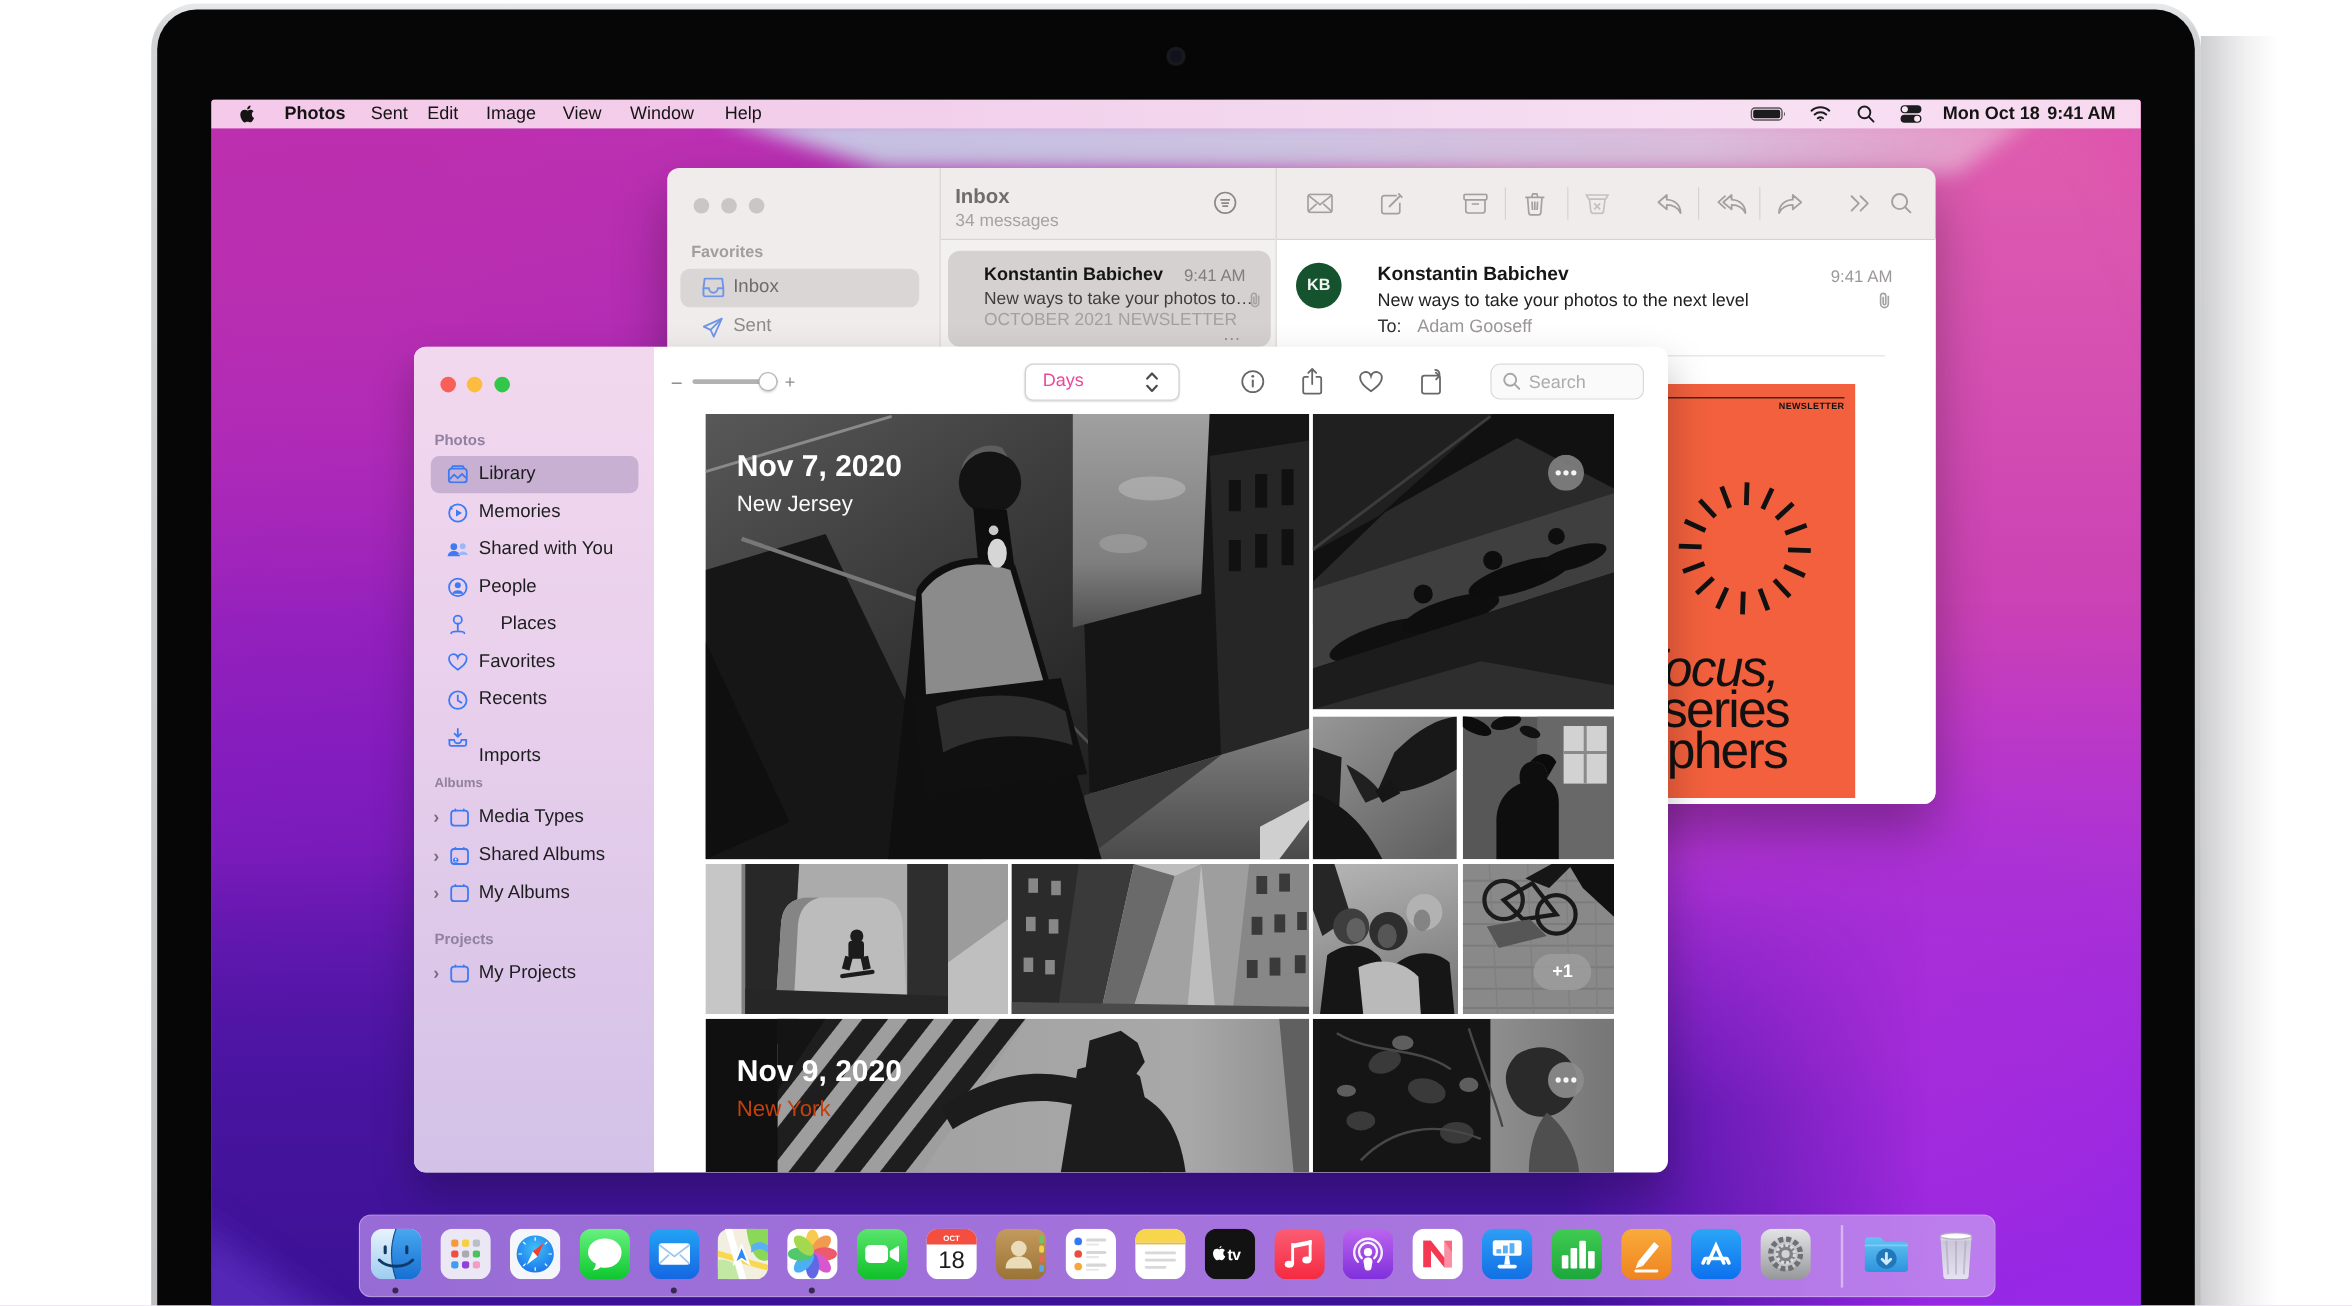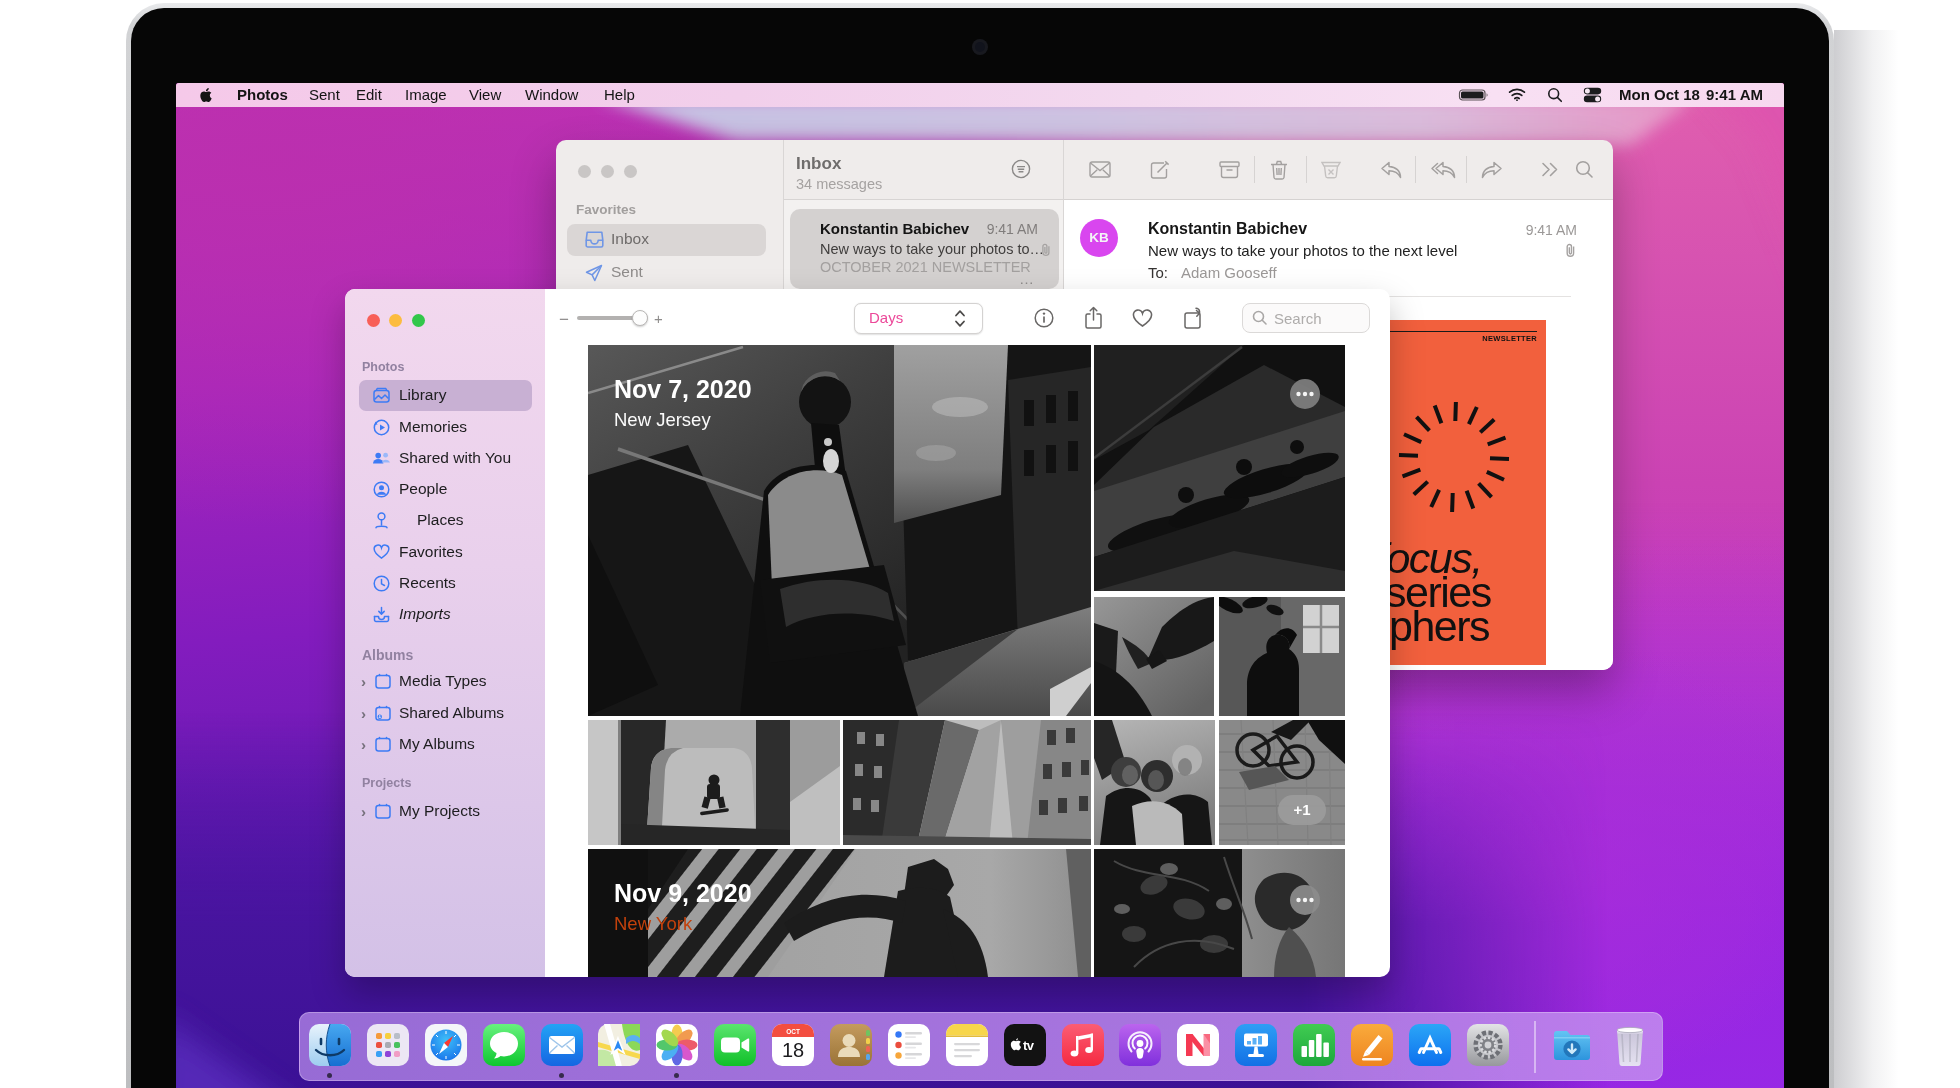--- a/index.html
+++ b/index.html
@@ -210,21 +210,21 @@
       <svg class="abs" style="left:925px;top:21px;" width="22" height="18" viewBox="0 0 22 18" fill="none" stroke="#a3a09f" stroke-width="1.5" stroke-linejoin="round">
           <path d="M13 1.5 L20 7.5 L13 13.5 V9.8 C8 9.8 4 11.5 1.5 16.5 C1.5 10 6 5.8 13 5.4 z"></path>
         </svg>
       <svg class="abs" style="left:985px;top:22px;" width="18" height="15" viewBox="0 0 18 15" fill="none" stroke="#a3a09f" stroke-width="1.6" stroke-linecap="round" stroke-linejoin="round">
           <path d="M2 1.5 L8 7.5 L2 13.5 M9.5 1.5 L15.5 7.5 L9.5 13.5"></path>
         </svg>
       <svg class="abs" style="left:1019px;top:20px;" width="19" height="19" viewBox="0 0 19 19" fill="none" stroke="#a3a09f" stroke-width="1.6" stroke-linecap="round">
           <circle cx="8" cy="8" r="6.3"></circle>
           <path d="M12.7 12.7 L17 17"></path>
         </svg>
-      <div class="abs" style="left:524px;top:79px;width:38px;height:38px;border-radius:50%;background:#d946ef;text-align:center;line-height:38px;font-size:13.5px;font-weight:700;color:#f3f4f6;">KB</div>
+      <div class="abs" style="left:524px;top:79px;width:38px;height:38px;border-radius:50%;background:#14532d;text-align:center;line-height:38px;font-size:13.5px;font-weight:700;color:#f3f4f6;">KB</div>
       <div class="abs" style="left:592px;top:80px;font-size:16px;font-weight:700;color:#161616;">Konstantin Babichev</div>
       <div class="abs" style="left:941px;top:82px;width:80px;text-align:right;font-size:14px;color:#9b9897;">9:41 AM</div>
       <div class="abs" style="left:592px;top:102px;font-size:15px;color:#222;text-align:right;">New ways to take your photos to the next level</div>
       <svg class="abs" style="left:1008px;top:103px;" width="13" height="15" viewBox="0 0 12 14" fill="none" stroke="#a5a2a1" stroke-width="1.3">
           <path d="M8.9 3.2 v6.2 a3 3 0 0 1 -6 0 V3.4 a2 2 0 0 1 4 0 v5.8 a1 1 0 0 1 -2 0 V4"></path>
         </svg>
       <div class="abs" style="left:592px;top:124px;font-size:15px;color:#353332;">To:</div>
       <div class="abs" style="left:625px;top:124px;font-size:15px;color:#9b9897;">Adam Gooseff</div>
       <div class="abs" style="left:592px;top:156px;width:423px;height:1px;background:#e4e2e1;"></div>
 
@@ -301,22 +301,22 @@
       <svg class="abs" style="left:28px;top:286px;" width="17" height="17" viewBox="0 0 17 17" fill="none" stroke="#3d7bf5" stroke-width="1.5" stroke-linecap="round">
           <circle cx="8.5" cy="8.5" r="7.3"></circle>
           <path d="M8.5 4.5 V8.8 L11.5 10.5"></path>
         </svg>
       <div class="abs psl" style="top:285px;">Recents</div>
       <svg class="abs" style="left:28px;top:317px;" width="17" height="17" viewBox="0 0 17 17" fill="none" stroke="#3d7bf5" stroke-width="1.5" stroke-linecap="round" stroke-linejoin="round">
           <path d="M1.5 10.5 h4 a3 3 0 0 0 6 0 h4"></path>
           <path d="M1.5 10.5 v3.5 a1.5 1.5 0 0 0 1.5 1.5 h11 a1.5 1.5 0 0 0 1.5 -1.5 v-3.5"></path>
           <path d="M8.5 1.5 V8 M5.8 5.4 L8.5 8.1 L11.2 5.4"></path>
         </svg>
-      <div class="abs psl" style="top:316px;font-style:italic;">Imports</div>
-      <div class="abs" style="left:17px;top:358px;font-size:14px;font-weight:700;color:#9181a0;">Albums</div>
+      <div class="abs psl" style="top:332px;">Imports</div>
+      <div class="abs" style="left:17px;top:358px;font-size:11px;font-weight:700;color:#9181a0;">Albums</div>
       <div class="abs psc" style="top:384px;">›</div>
       <svg class="abs psf" style="top:384px;">
           <use href="#falbum"></use>
         </svg>
       <div class="abs psl" style="top:383px;">Media Types</div>
       <div class="abs psc" style="top:416px;">›</div>
       <svg class="abs psf" style="top:416px;">
           <use href="#fshared"></use>
         </svg>
       <div class="abs psl" style="top:415px;">Shared Albums</div>

